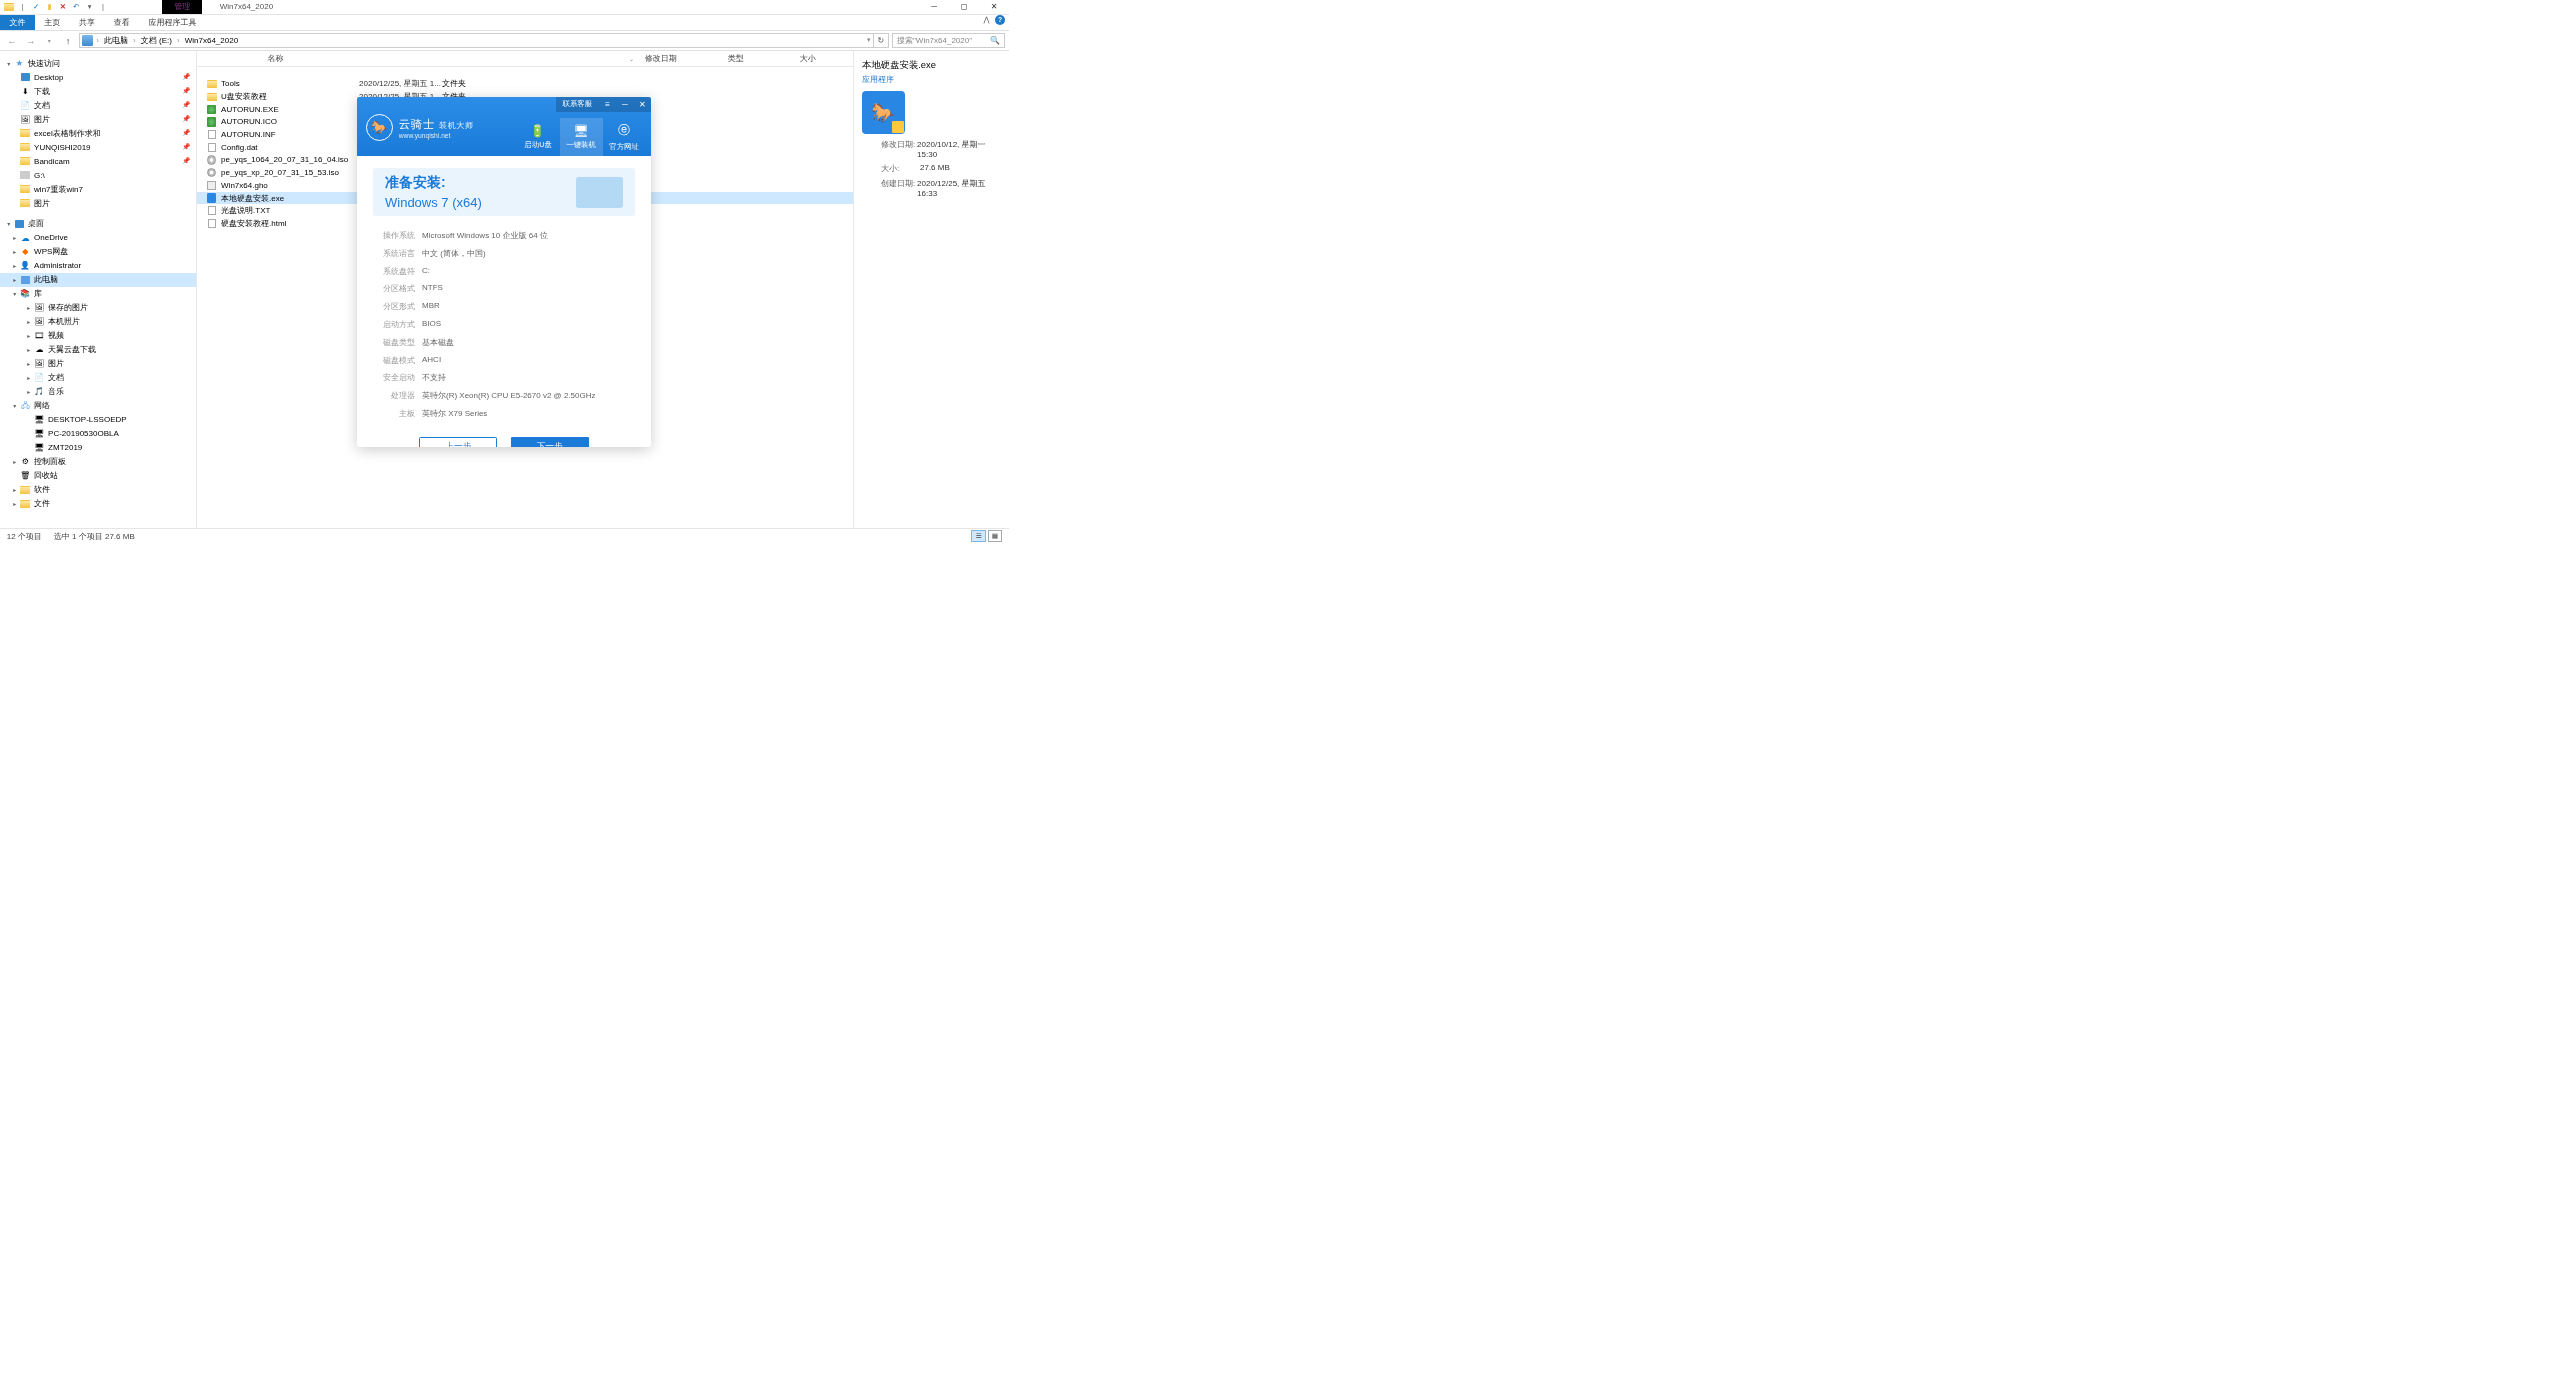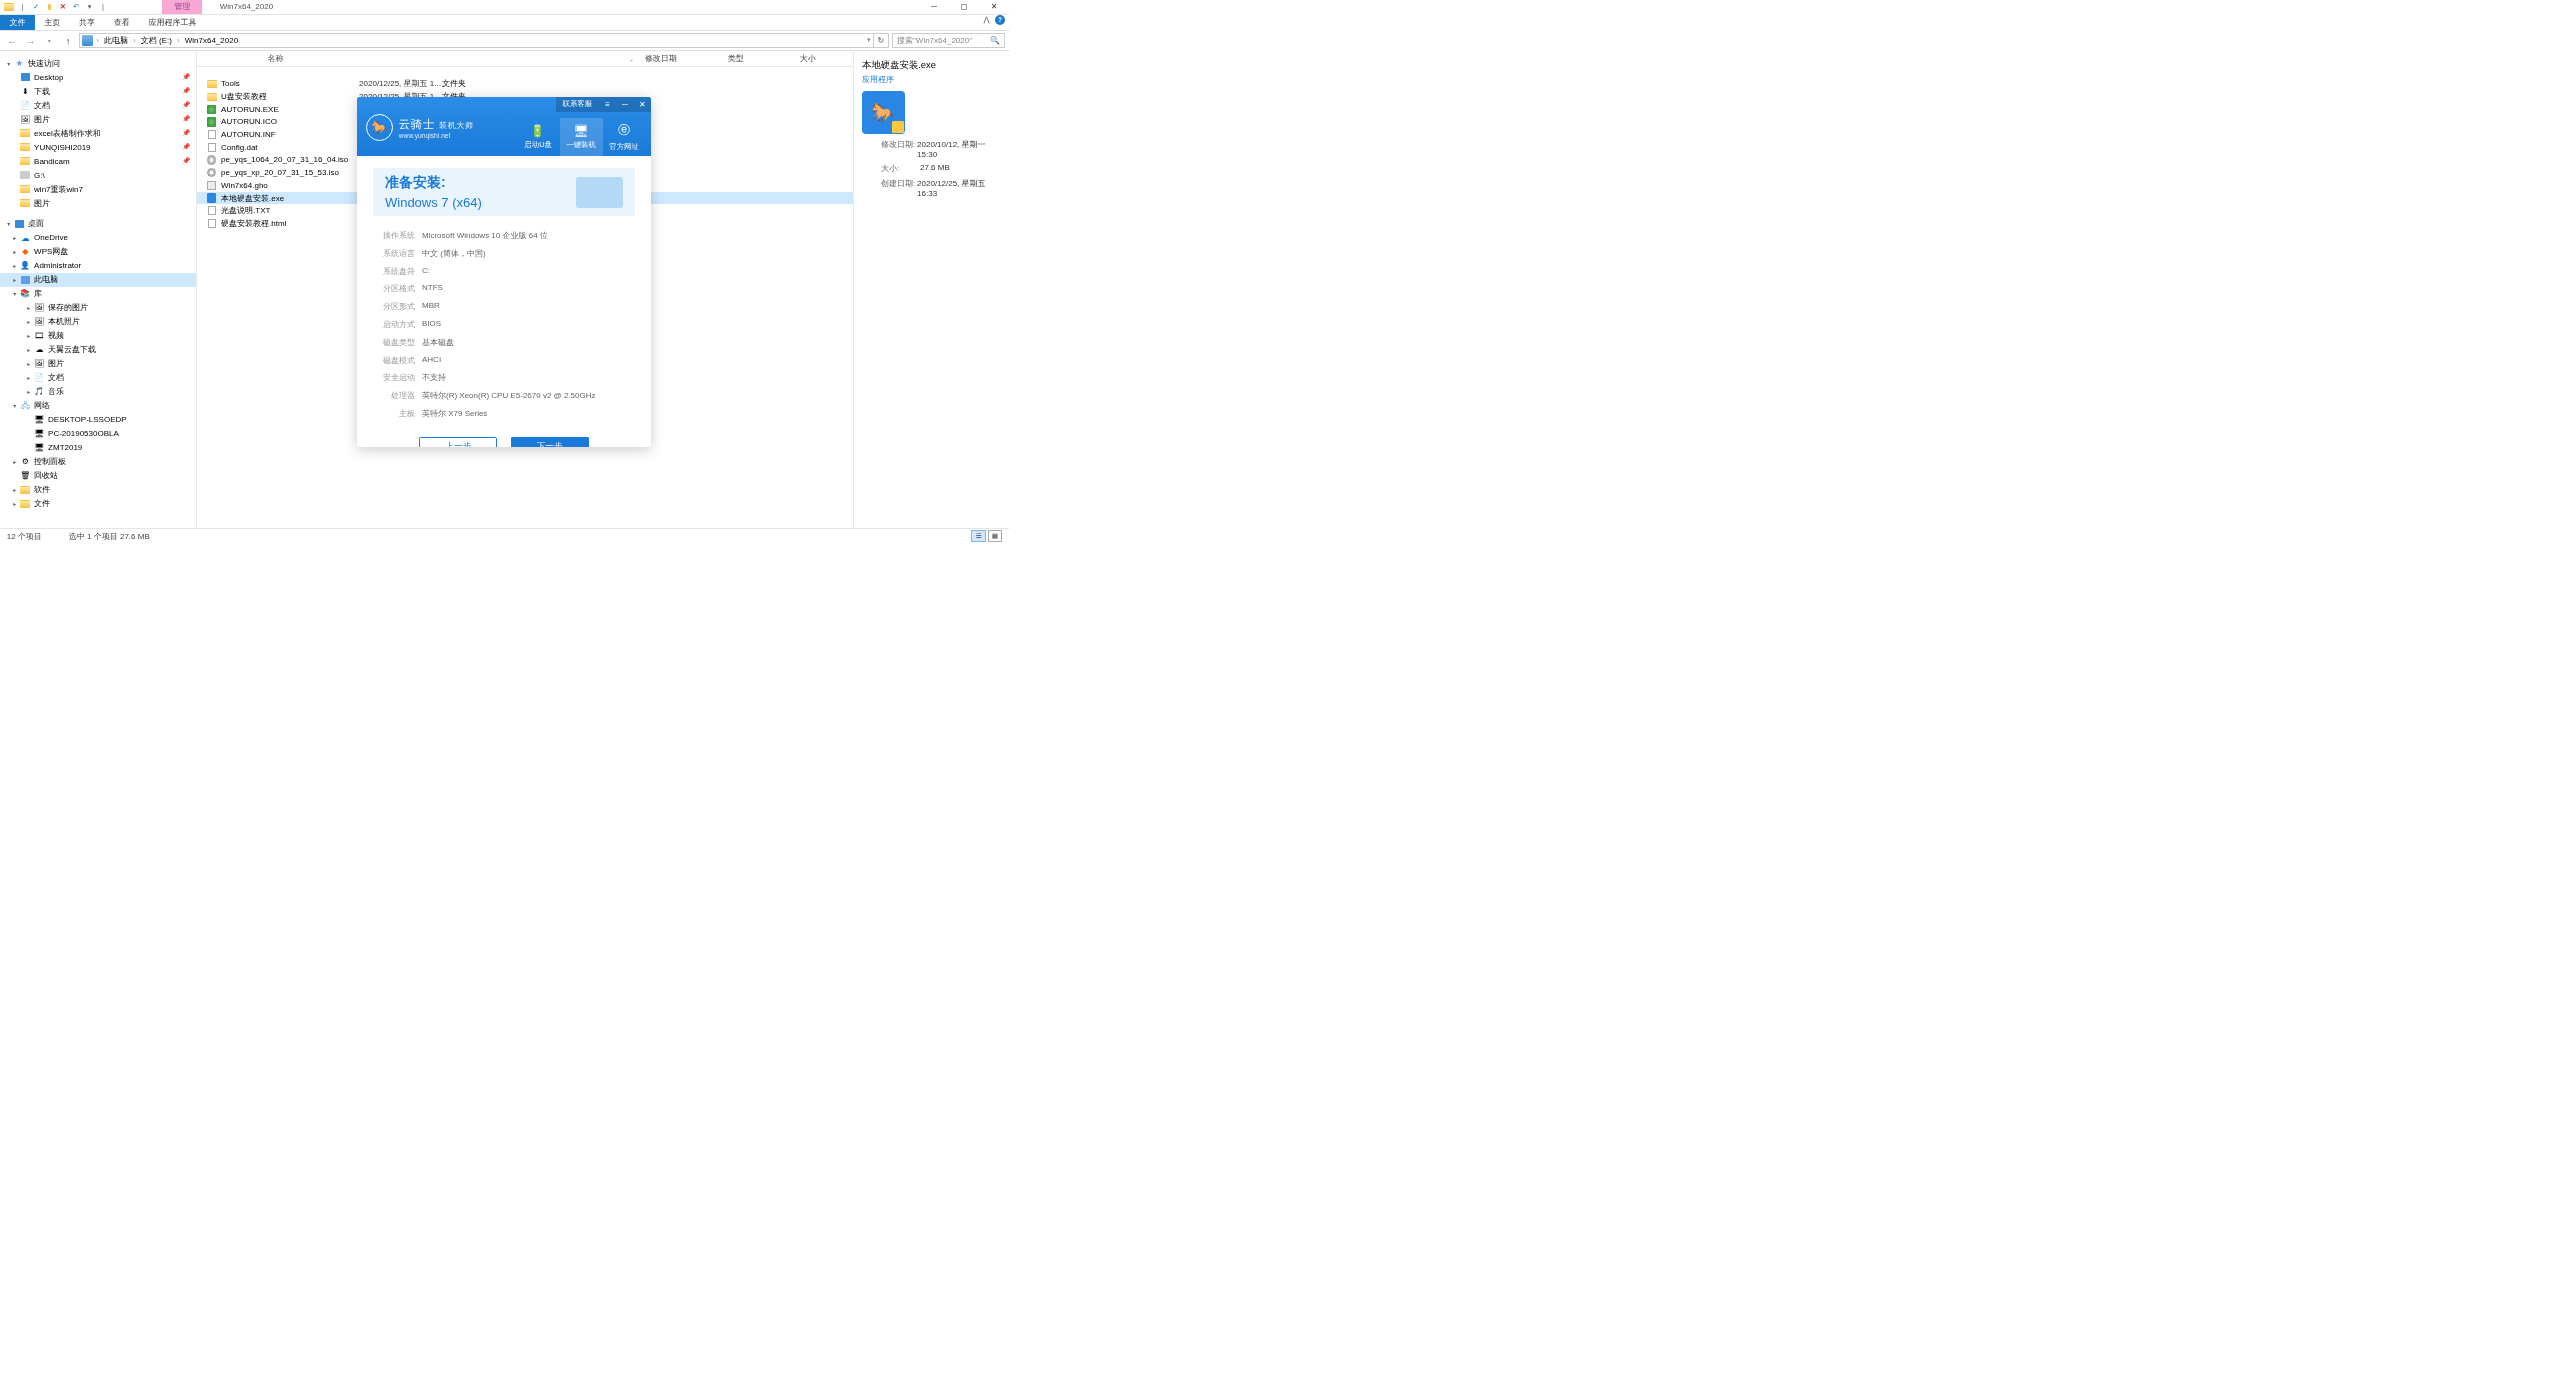--- a/index.html
+++ b/index.html
@@ -2,21 +2,21 @@
 <html style="font-size:10.7px"><head>
 <meta charset="utf-8">
 <style>
 * { margin: 0; padding: 0; box-sizing: border-box; font-family: "Microsoft YaHei", "Segoe UI", sans-serif; }
 body { background: #fff; font-size: 8px; color: #000; overflow: hidden; width: 1009px; height: 543px; position: relative; }
 
 
 .titlebar { height: 14.8px; background: #fff; display: flex; align-items: center; border-bottom: 0.7px solid #e5e5e5; }
 .titlebar-qat { display: flex; align-items: center; gap: 2.7px; padding-left: 4px; }
 .qat-icon { width: 10.7px; height: 10.7px; display: flex; align-items: center; justify-content: center; font-size: 7.4px; }
-.titlebar-context { background: #f9a8d4; color: #8b3a8b; padding: 1.3px 12px; font-size: 8px; margin-left: 54px; }
+.titlebar-context { background: #000000; color: #8b3a8b; padding: 1.3px 12px; font-size: 8px; margin-left: 54px; }
 .titlebar-title { margin-left: 17.4px; color: #555; font-size: 8px; }
 .titlebar-controls { margin-left: auto; display: flex; }
 .titlebar-btn { width: 30px; height: 14.8px; display: flex; align-items: center; justify-content: center; color: #333; }
 
 
 .ribbon { height: 16px; background: #fff; display: flex; align-items: stretch; border-bottom: 0.7px solid #e0e0e0; position: relative; }
 .ribbon-tab { padding: 2.7px 9.4px; font-size: 8px; color: #333; display: flex; align-items: center; }
 .ribbon-tab.file { background: #1979ca; color: #fff; }
 .ribbon-expand { position: absolute; right: 4px; display: flex; gap: 5.4px; align-items: center; color: #555; }
 .help-icon { width: 10px; height: 10px; border-radius: 50%; background: #1979ca; color: #fff; display: flex; align-items: center; justify-content: center; font-size: 6.7px; font-weight: bold; }
@@ -82,21 +82,21 @@
 .details { width: 156px; border-left: 0.7px solid #e8e8e8; padding: 8px 8px; }
 .details h3 { font-size: 9.4px; font-weight: normal; color: #000; margin-bottom: 2.7px; }
 .details .subtype { color: #1979ca; font-size: 8px; margin-bottom: 5.4px; }
 .details .thumb { width: 43px; height: 43px; background: #2986e2; border-radius: 4px; margin: 5.4px 0; display: flex; align-items: center; justify-content: center; position: relative; }
 .details .thumb .badge { position: absolute; bottom: 1.3px; right: 1.3px; width: 12px; height: 12px; background: #ffc83d; border-radius: 1.3px; }
 .details .prop { display: flex; font-size: 8px; margin-top: 4px; }
 .details .prop .k { width: 39px; color: #666; margin-left: 19px; }
 .details .prop .v { color: #333; }
 
 
-.statusbar { position: absolute; bottom: 0; left: 0; right: 0; height: 14.8px; background: #fff; border-top: 0.7px solid #e5e5e5; display: flex; align-items: center; padding: 0 6.7px; color: #444; gap: 27px; }
+.statusbar { position: absolute; bottom: 0; left: 0; right: 0; height: 14.8px; background: #fff; border-top: 0.7px solid #e5e5e5; display: flex; align-items: center; padding: 0 6.7px; color: #444; gap: 12px; }
 .statusbar .view-btns { margin-left: auto; display: flex; gap: 1.3px; }
 .statusbar .vbtn { width: 14.8px; height: 12px; border: 0.7px solid #aaa; display: flex; align-items: center; justify-content: center; font-size: 6.7px; }
 .statusbar .vbtn.active { background: #cde8ff; border-color: #7ab8e8; }
 
 
 .yqs { position: absolute; left: 357px; top: 97px; width: 294px; height: 350px; background: #fff; border-radius: 2px; box-shadow: 0 2.7px 13.4px rgba(0,0,0,.2); overflow: hidden; }
 .yqs-head { height: 59px; background: linear-gradient(#2b8de8, #1a7ad8); color: #fff; position: relative; }
 .yqs-top { position: absolute; top: 0; right: 0; height: 14.8px; display: flex; align-items: center; background: rgba(0,0,0,.18); }
 .yqs-top .link { padding: 0 6.7px; font-size: 7.4px; }
 .yqs-top .wbtn { width: 17.4px; text-align: center; font-size: 8px; }

